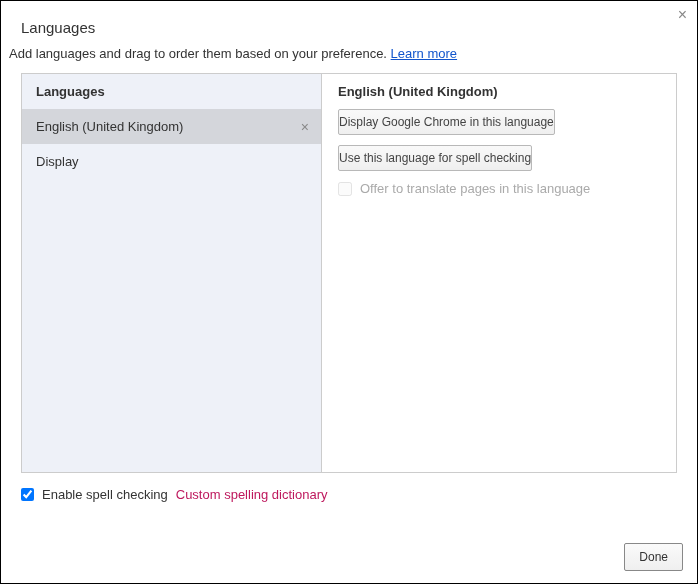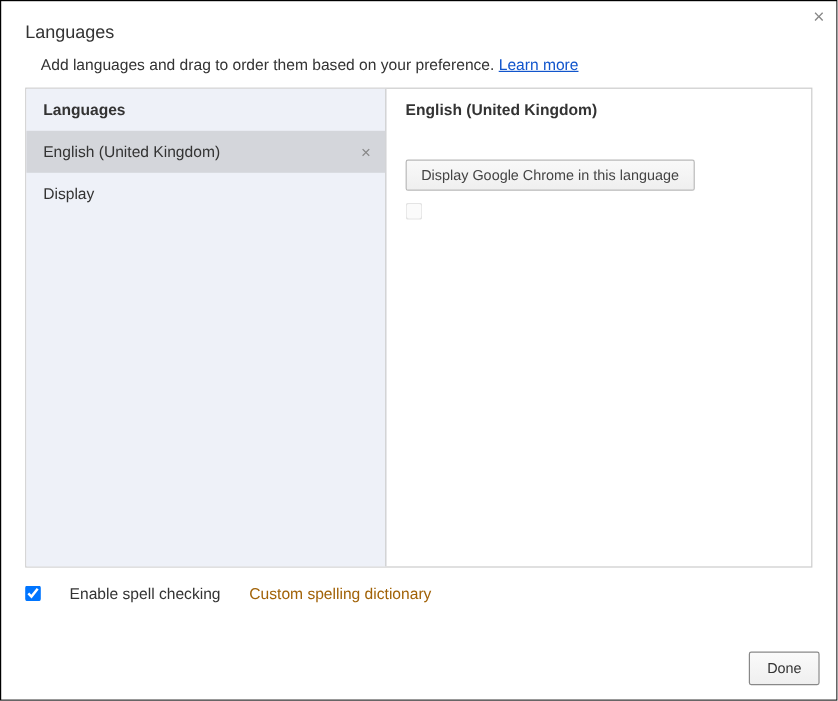--- a/index.html
+++ b/index.html
@@ -25,21 +25,21 @@
     color: #888;
     cursor: pointer;
     line-height: 1;
   }
   .title {
     font-size: 15px;
     padding: 18px 20px 6px 20px;
     color: #333;
   }
   .subtitle {
-    padding: 4px 20px 12px 33px;
+    padding: 4px 20px 12px 8px;
     color: #333;
   }
   .subtitle a {
     color: #1155cc;
     text-decoration: underline;
   }
   .panels {
     display: flex;
     margin: 0 20px;
     border: 1px solid #ccc;
@@ -78,26 +78,25 @@
     font-size: 14px;
   }
   .add-row {
     padding: 10px 12px 12px 12px;
   }
   .btn {
     display: inline-block;
     background: linear-gradient(#f9f9f9, #efefef);
     border: 1px solid #b8b8b8;
     border-radius: 2px;
-    padding: 5px 12px;
+    padding: 5px 0;
     font-size: 12px;
     color: #444;
     cursor: pointer;
     font-family: inherit;
-    margin-top: 24px;
   }
   .right-panel {
     flex: 1;
     padding: 10px 16px;
   }
   .right-header {
     font-weight: bold;
     font-size: 13px;
     color: #333;
     padding: 0 0 10px 0;
@@ -113,26 +112,26 @@
     margin-top: 6px;
   }
   .offer-row input[type=checkbox] {
     width: 14px; height: 14px;
     accent-color: #ccc;
     opacity: 0.6;
   }
   .spell-row {
     display: flex;
     align-items: center;
-    gap: 24px;
+    gap: 8px;
     padding: 14px 20px 0 20px;
     color: #333;
   }
   .spell-row a {
-    color: #a16207;
+    color: #be185d;
     text-decoration: none;
   }
   .done-row {
     position: absolute;
     bottom: 12px;
     right: 14px;
     padding-left: 36px;
   }
   .done-btn {
     border: 1px solid #888;
@@ -172,22 +171,26 @@
           <span>Display</span>
         </div>
       </div>
     </div>
 
     <div class="right-panel">
       <div class="right-header">English (United Kingdom)</div>
       <div class="right-btn">
         <button class="btn">Display Google Chrome in this language</button>
       </div>
+      <div class="right-btn">
+        <button class="btn">Use this language for spell checking</button>
+      </div>
       <label class="offer-row">
         <input type="checkbox" disabled="" style="">
+        <span>Offer to translate pages in this language</span>
       </label>
     </div>
 
   </div>
 
   <div class="spell-row">
     <input type="checkbox" checked="" style="">
     <span>Enable spell checking</span>
     <a href="#">Custom spelling dictionary</a>
   </div>

